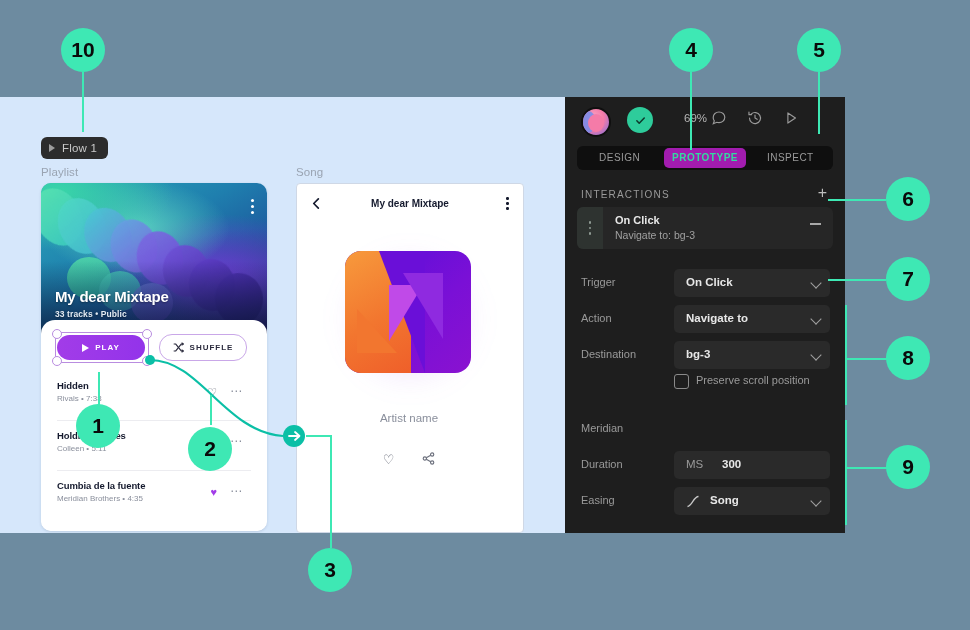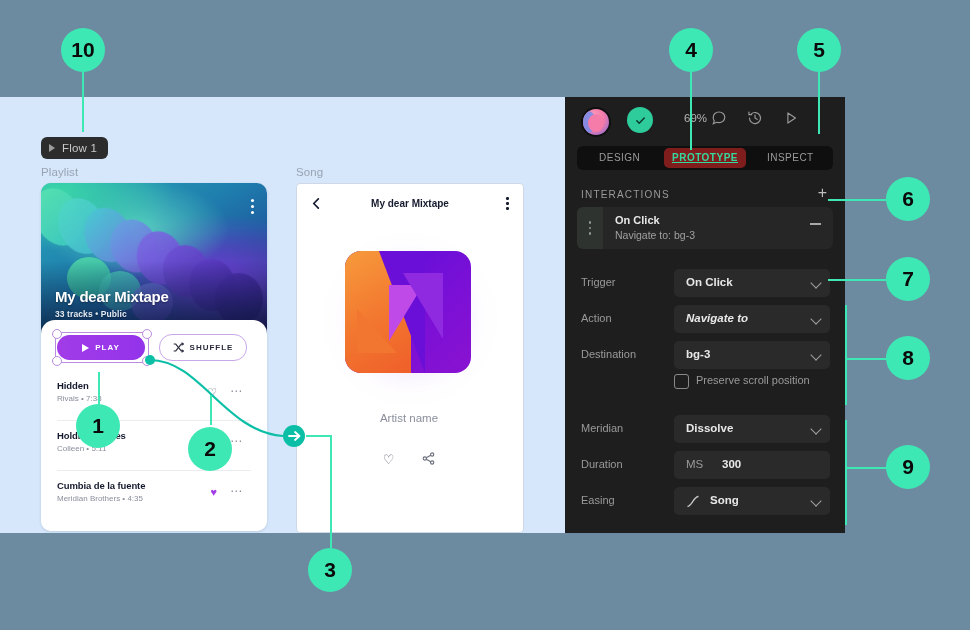--- a/index.html
+++ b/index.html
@@ -168,21 +168,21 @@
     background:#2ecc9b;display:flex;align-items:center;justify-content:center;
   }
   .zoomtxt{position:absolute;left:119px;top:15px;font-size:11.5px;color:#b4b4b4;}
   .tb-icons{position:absolute;right:14px;top:13px;display:flex;gap:20px;color:#9a9a9a;}
 
   .p-tabs{
     position:absolute;left:12px;top:49px;width:256px;height:24px;
     background:#0f0f0f;border-radius:6px;display:flex;align-items:center;
   }
   .p-tab{flex:1;text-align:center;font-size:10px;letter-spacing:.5px;color:#9a9a9a;height:20px;line-height:20px;margin:2px;border-radius:5px;}
-  .p-tab.active{background:#7f1d1d;color:#34d9a0;font-weight:bold;text-decoration:underline;}
+  .p-tab.active{background:#a21caf;color:#34d9a0;font-weight:bold;}
 
   .sec-head{position:absolute;left:16px;top:92px;font-size:10px;letter-spacing:1.2px;color:#9a9a9a;}
   .sec-plus{position:absolute;right:18px;top:88px;font-size:16px;color:#bdbdbd;line-height:1;}
 
   .inter-card{
     position:absolute;left:12px;top:110px;width:256px;height:42px;
     background:#262626;border-radius:6px;
   }
   .inter-grip{position:absolute;left:0;top:0;width:26px;height:42px;background:#2e3330;border-radius:6px 0 0 6px;display:flex;align-items:center;justify-content:center;flex-direction:column;gap:3px;}
   .inter-grip i{width:2.5px;height:2.5px;border-radius:50%;background:#8e9a92;display:block;}
@@ -394,44 +394,40 @@
     <span class="lbl">Trigger</span>
   </div>
   <div class="ctl" style="top:269px;">
     <span class="val">On Click</span>
     <span class="chev"></span>
   </div>
 
   <div class="row" style="left:565px;top:305px;">
     <span class="lbl">Action</span>
   </div>
-  <div class="ctl" style="top:305px;font-style:italic;">
+  <div class="ctl" style="top:305px;">
     <span class="val">Navigate to</span>
     <span class="chev"></span>
   </div>
 
   <div class="row" style="left:565px;top:341px;">
     <span class="lbl">Destination</span>
   </div>
   <div class="ctl" style="top:341px;">
     <span class="val">bg-3</span>
     <span class="chev"></span>
   </div>
 
   <div class="chk-row">
     <span class="chk-box"></span>
     <span class="chk-lbl">Preserve scroll position</span>
   </div>
 
   <div class="row" style="left:565px;top:415px;">
     <span class="lbl">Meridian</span>
-  </div>
-  <div class="ctl" style="top:415px;">
-    <span class="val">Dissolve</span>
-    <span class="chev"></span>
   </div>
 
   <div class="row" style="left:565px;top:451px;">
     <span class="lbl">Duration</span>
   </div>
   <div class="ctl" style="top:451px;">
     <span class="unit">MS</span>
     <span class="num">300</span>
   </div>
 

